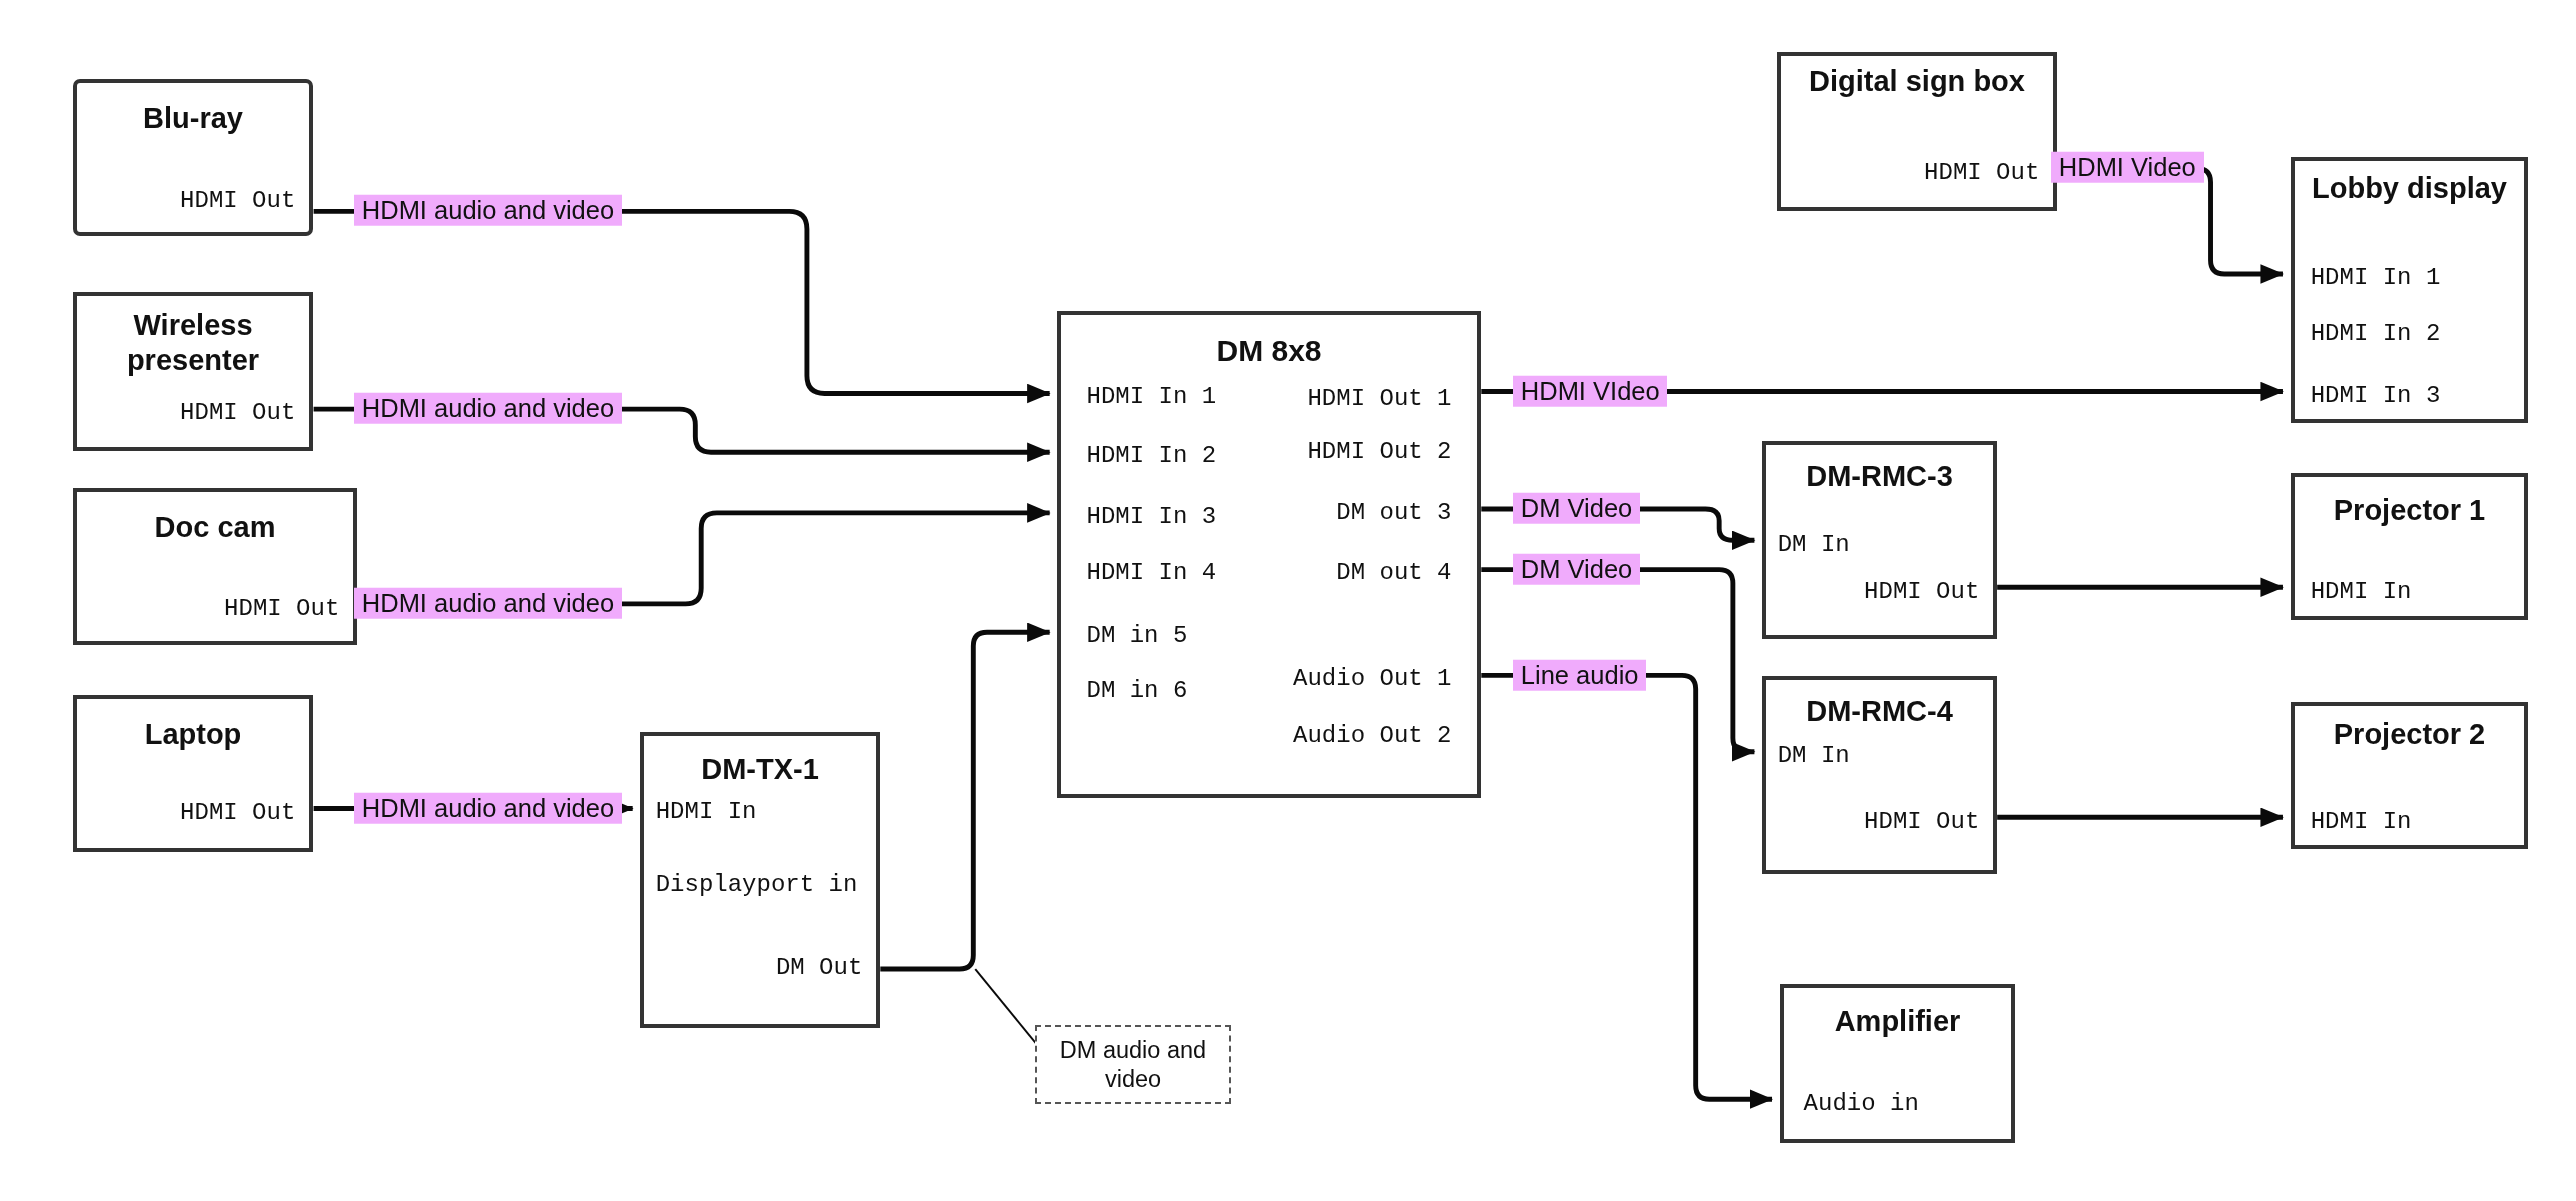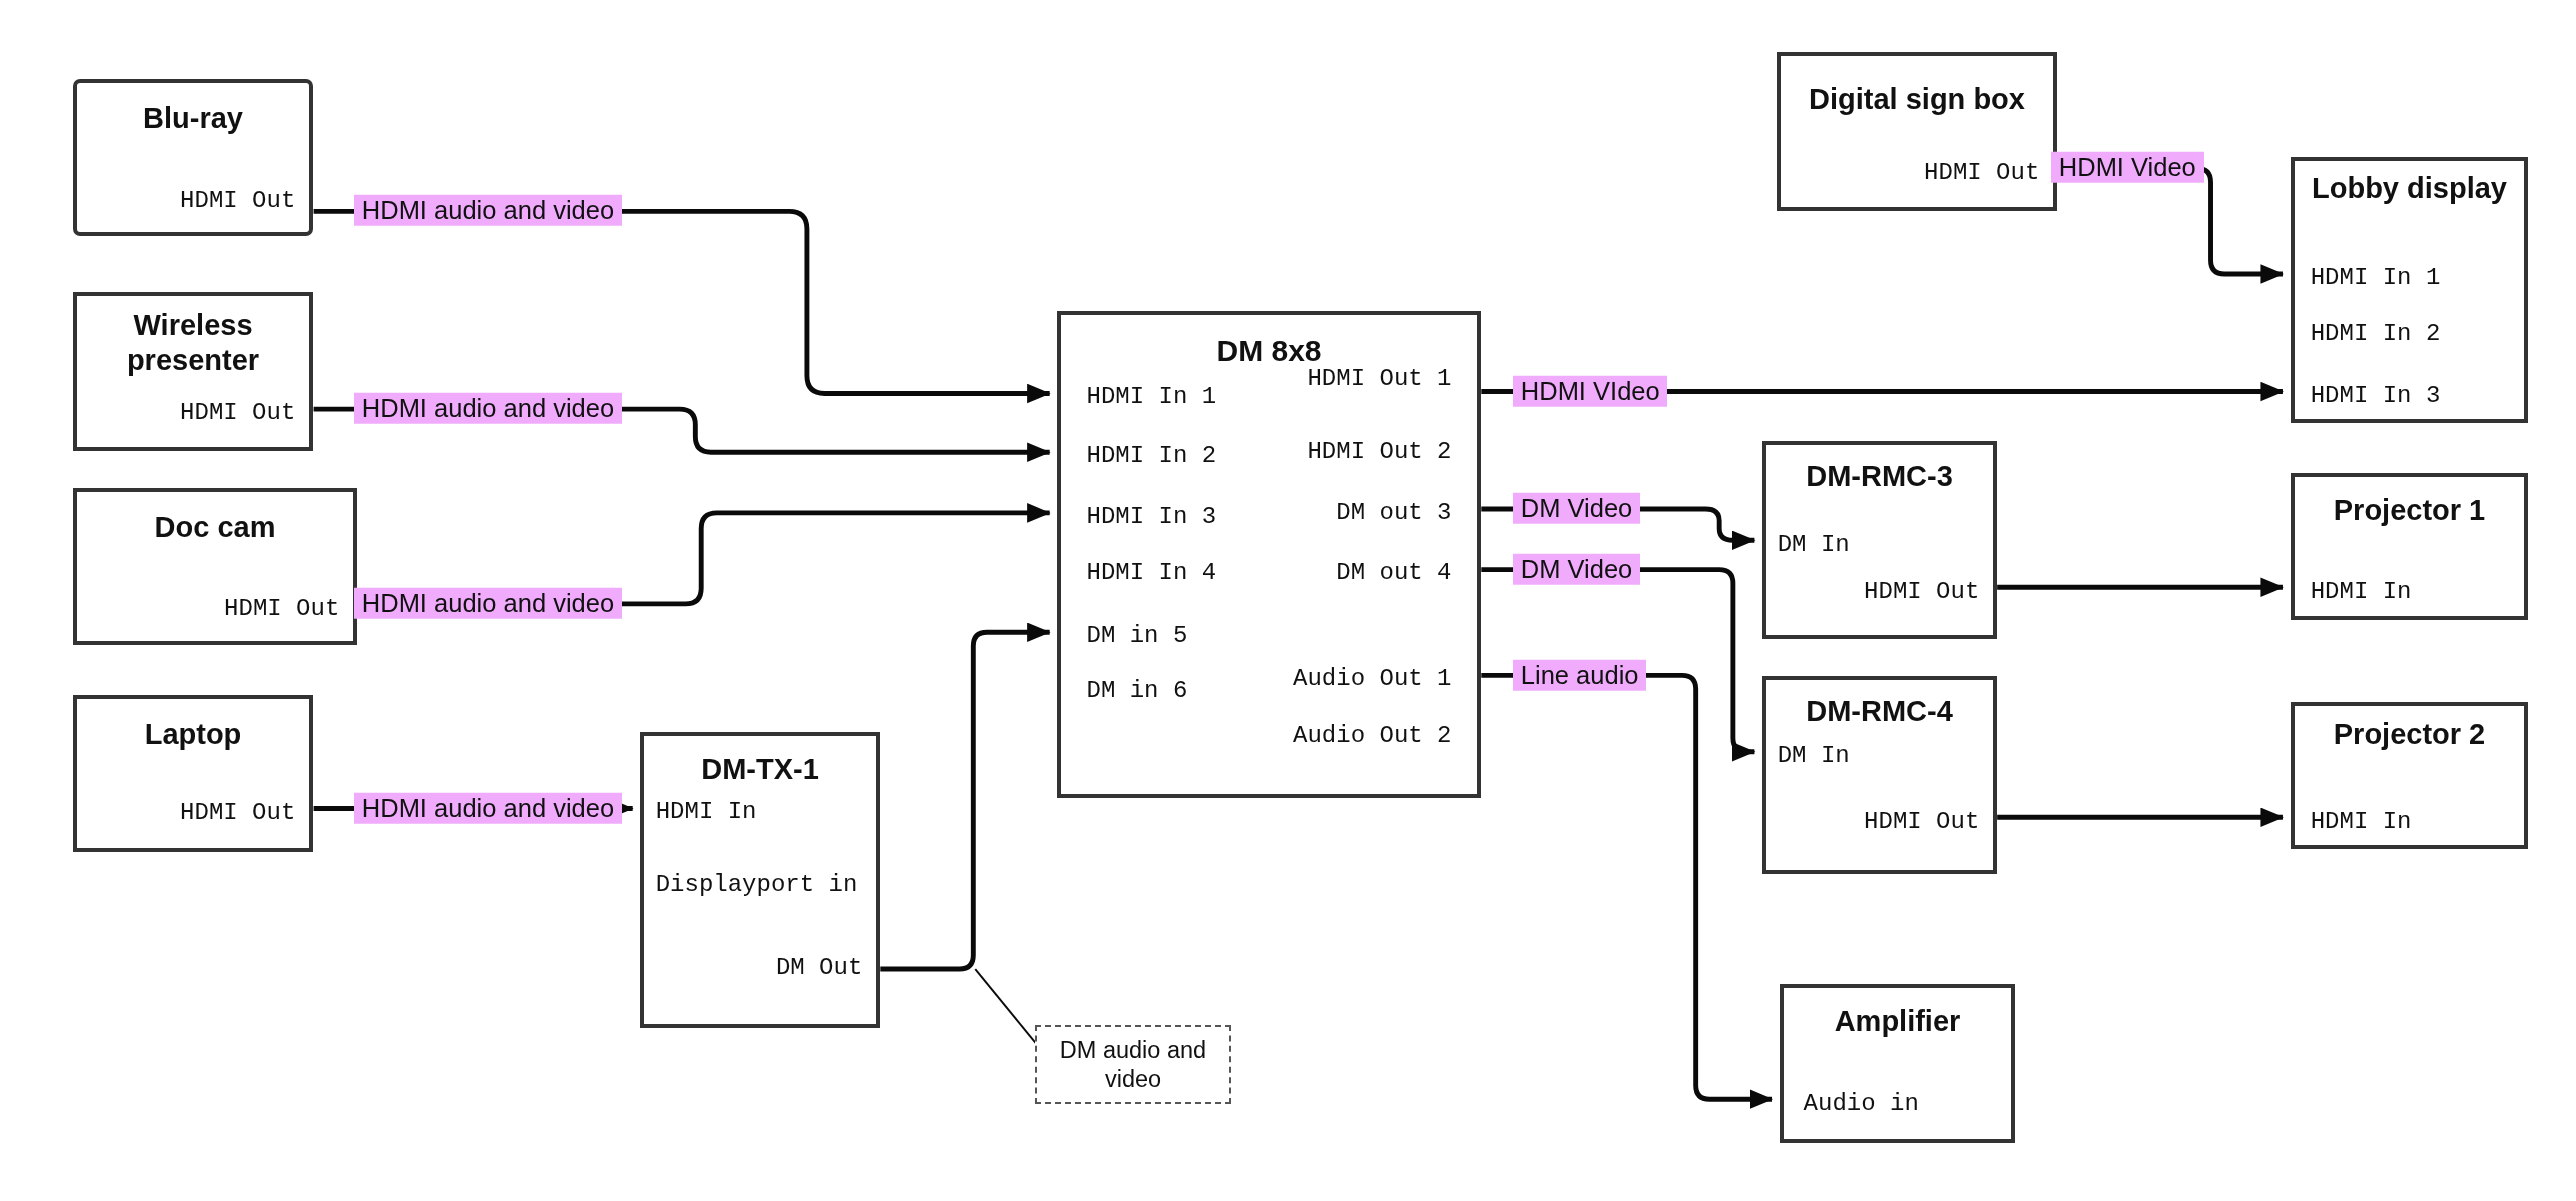--- a/index.html
+++ b/index.html
@@ -116,29 +116,29 @@
 </div>
 
 <div class="node dm8x8" style="left:1057px;top:311px;width:424px;height:487px;padding-top:17.6px;">
   <span class="title">DM 8x8</span>
   <span class="port pleft" style="top:82px;">HDMI In 1</span>
   <span class="port pleft" style="top:141px;">HDMI In 2</span>
   <span class="port pleft" style="top:202px;">HDMI In 3</span>
   <span class="port pleft" style="top:258px;">HDMI In 4</span>
   <span class="port pleft" style="top:321px;">DM in 5</span>
   <span class="port pleft" style="top:376px;">DM in 6</span>
-  <span class="port pright" style="top:64px;">HDMI Out 1</span>
+  <span class="port pright" style="top:84px;">HDMI Out 1</span>
   <span class="port pright" style="top:137px;">HDMI Out 2</span>
   <span class="port pright" style="top:198px;">DM out 3</span>
   <span class="port pright" style="top:258px;">DM out 4</span>
   <span class="port pright" style="top:364px;">Audio Out 1</span>
   <span class="port pright" style="top:421px;">Audio Out 2</span>
 </div>
 
-<div class="node" style="left:1777px;top:52px;width:280px;height:159px;padding-top:26px;">
+<div class="node" style="left:1777px;top:52px;width:280px;height:159px;padding-top:8px;">
   <span class="title">Digital sign box</span>
   <span class="port pright" style="top:117px;">HDMI Out</span>
 </div>
 
 <div class="node" style="left:2291px;top:157px;width:237px;height:266px;padding-top:9.8px;">
   <span class="title">Lobby display</span>
   <span class="port pleft" style="top:117px;">HDMI In 1</span>
   <span class="port pleft" style="top:173px;">HDMI In 2</span>
   <span class="port pleft" style="top:235px;">HDMI In 3</span>
 </div>

